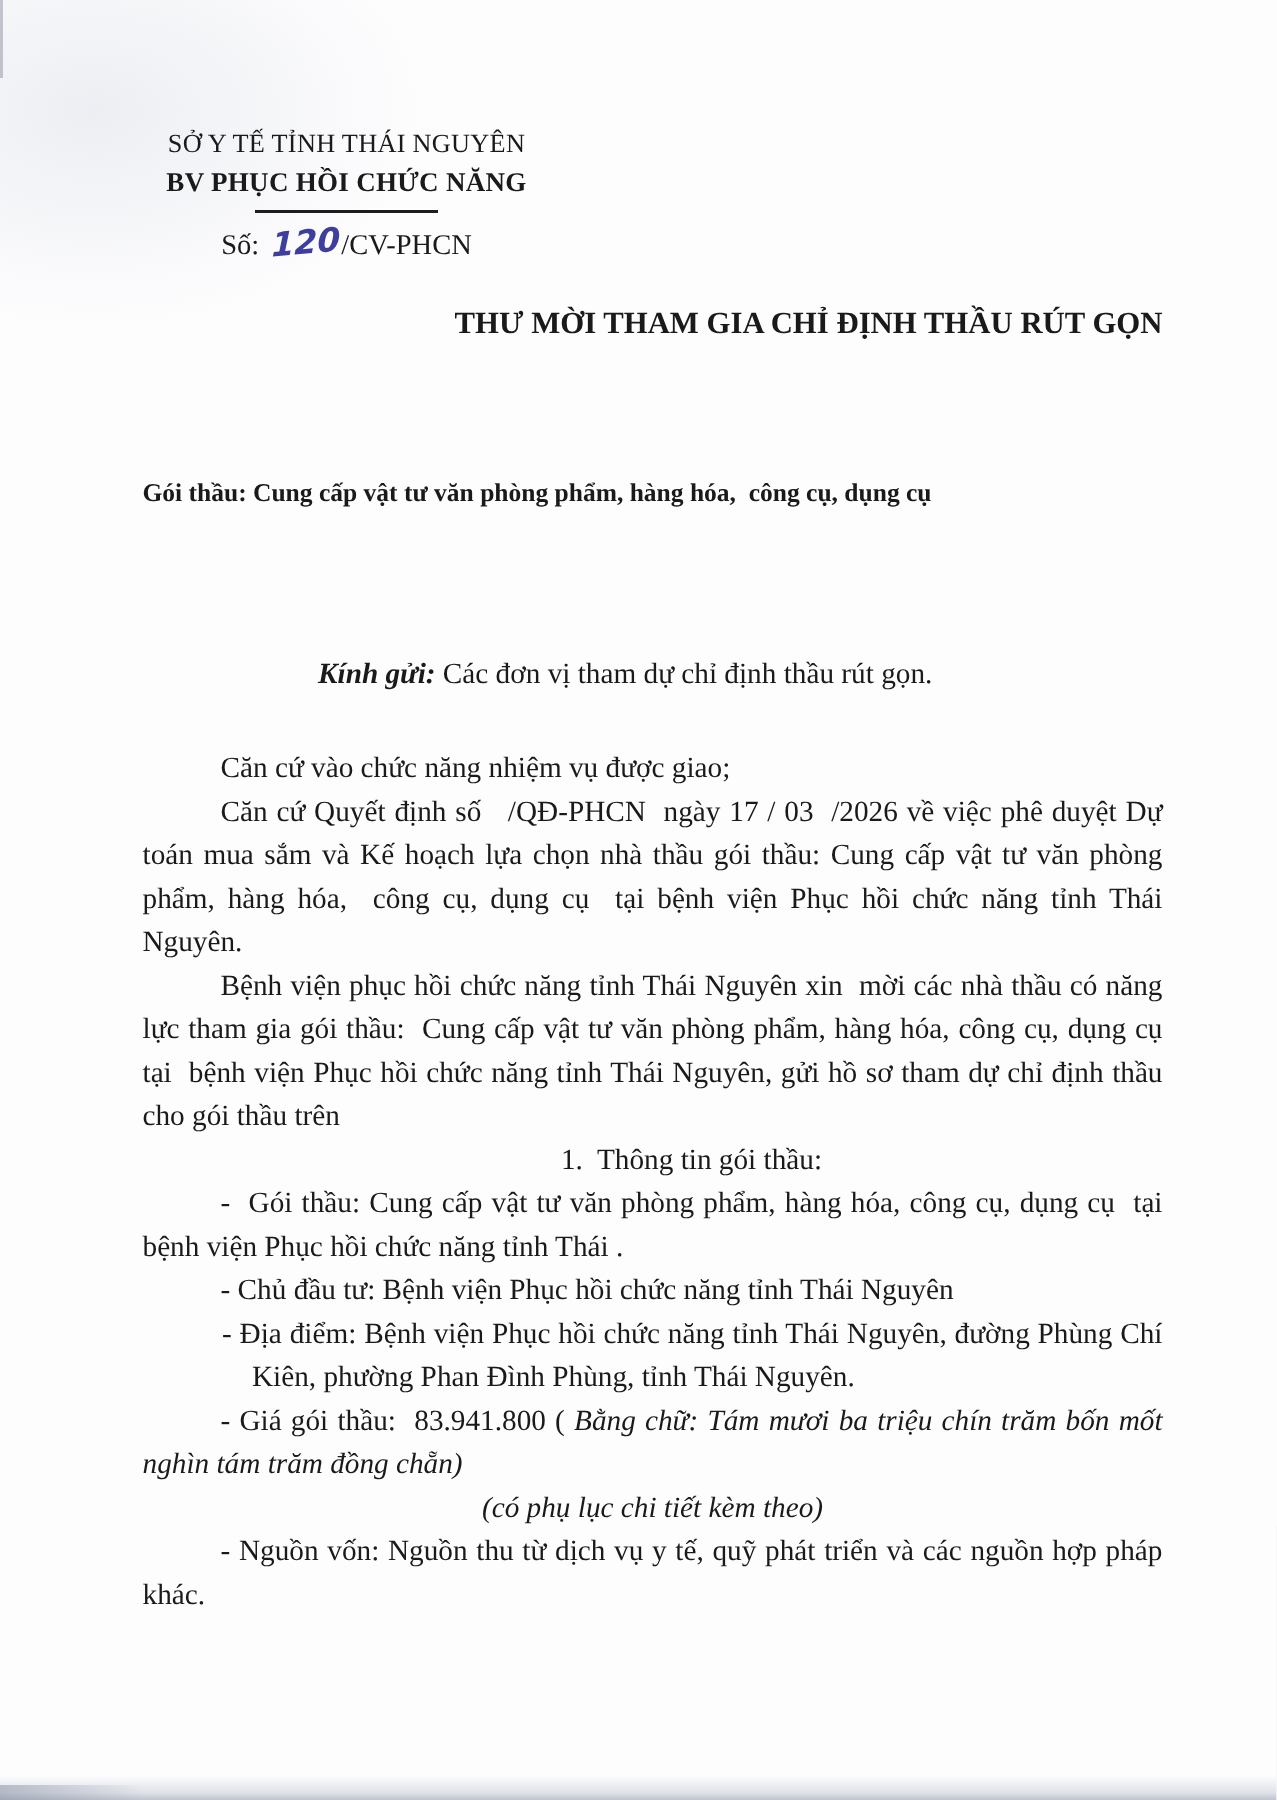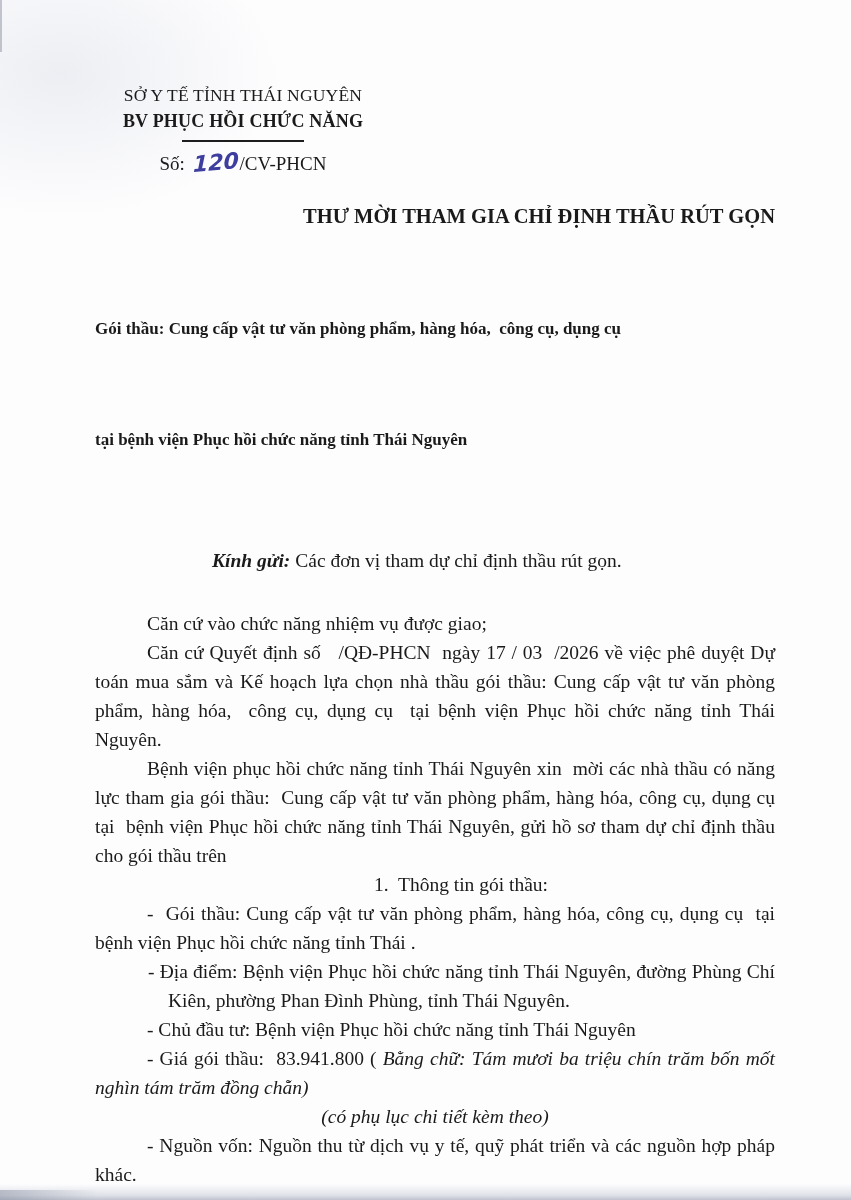--- a/index.html
+++ b/index.html
@@ -30,21 +30,21 @@
   }
   .bottom-wedge{
     position:absolute;left:0;bottom:0;width:120px;height:10px;
     background:linear-gradient(100deg, rgba(120,128,148,0.5), rgba(120,128,148,0) 80%);
   }
 
   .content{position:absolute;left:95px;top:0;width:680px;}
 
   
   .doc-header{display:flex;margin-top:82px;}
-  .hdr-left{width:252px;margin-left:22px;text-align:center;}
+  .hdr-left{width:252px;margin-left:10px;text-align:center;}
   .hdr-right{flex:1;margin-left:36px;text-align:center;}
   .org-line1{font-size:17.5px;line-height:26px;letter-spacing:0.2px;}
   .org-line2{font-size:18px;line-height:27px;font-weight:bold;letter-spacing:0.2px;}
   .rule{border:0;border-top:2px solid #1d1d1d;}
   .rule-left{width:122px;margin:5px auto 0 auto;}
   .rule-right{width:214px;margin:3px auto 0 auto;}
   .doc-number{margin-top:11px;font-size:19px;white-space:pre-wrap;}
   .handwritten{
     display:inline-block;
     font-family:"DejaVu Sans",sans-serif;
@@ -96,34 +96,33 @@
         <div class="org-line2">BV PHỤC HỒI CHỨC NĂNG</div>
         <div class="rule rule-left"></div>
         <div class="doc-number"><span>Số: </span><span class="handwritten">120</span><span>/CV-PHCN</span></div>
       </div>
     </header>
 
     <div class="doc-title">THƯ MỜI THAM GIA CHỈ ĐỊNH THẦU RÚT GỌN</div>
 
     <div class="doc-subtitle">
       <div>Gói thầu: Cung cấp vật tư văn phòng phẩm, hàng hóa,  công cụ, dụng cụ</div>
-      <div>tại bệnh viện Phục hồi chức năng tỉnh Thái Nguyên</div>
     </div>
 
     <div class="salutation"><span class="label">Kính gửi:</span><span> Các đơn vị tham dự chỉ định thầu rút gọn.</span></div>
 
     <div class="body-text">
       <p class="para">Căn cứ vào chức năng nhiệm vụ được giao;</p>
       <p class="para">Căn cứ Quyết định số   /QĐ-PHCN  ngày 17 / 03  /2026 về việc phê duyệt Dự toán mua sắm và Kế hoạch lựa chọn nhà thầu gói thầu: Cung cấp vật tư văn phòng phẩm, hàng hóa,  công cụ, dụng cụ  tại bệnh viện Phục hồi chức năng tỉnh Thái Nguyên.</p>
       <p class="para">Bệnh viện phục hồi chức năng tỉnh Thái Nguyên xin  mời các nhà thầu có năng lực tham gia gói thầu:  Cung cấp vật tư văn phòng phẩm, hàng hóa, công cụ, dụng cụ  tại  bệnh viện Phục hồi chức năng tỉnh Thái Nguyên, gửi hồ sơ tham dự chỉ định thầu cho gói thầu trên</p>
 
       <p class="para heading">1.  Thông tin gói thầu:</p>
       <p class="para">-  Gói thầu: Cung cấp vật tư văn phòng phẩm, hàng hóa, công cụ, dụng cụ  tại bệnh viện Phục hồi chức năng tỉnh Thái .</p>
+      <p class="para">- Chủ đầu tư: Bệnh viện Phục hồi chức năng tỉnh Thái Nguyên</p>
       <p class="para hang">- Địa điểm: Bệnh viện Phục hồi chức năng tỉnh Thái Nguyên, đường Phùng Chí Kiên, phường Phan Đình Phùng, tỉnh Thái Nguyên.</p>
-      <p class="para">- Chủ đầu tư: Bệnh viện Phục hồi chức năng tỉnh Thái Nguyên</p>
       <p class="para"><span>- Giá gói thầu:  83.941.800 ( </span><span class="italic">Bằng chữ: Tám mươi ba triệu chín trăm bốn mốt nghìn tám trăm đồng chẵn)</span></p>
       <p class="para center-note">(có phụ lục chi tiết kèm theo)</p>
       <p class="para">- Nguồn vốn: Nguồn thu từ dịch vụ y tế, quỹ phát triển và các nguồn hợp pháp khác.</p>
 
     </div>
 
   </div>
 
   <div class="bottom-wedge"></div>
   <div class="bottom-shadow"></div>

